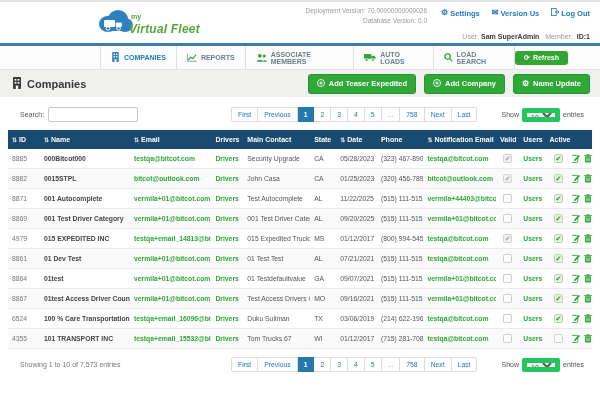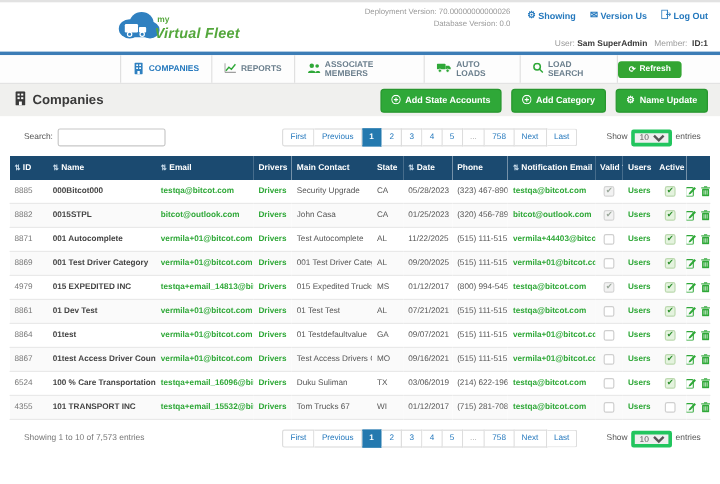--- a/index.html
+++ b/index.html
@@ -37,21 +37,21 @@
   .title-bar { display:flex; align-items:center; background:#f0f0ee; height:27px; padding:0 10px 0 12px; }
   .page-title { display:flex; align-items:center; gap:5px; font-size:11px; font-weight:bold; color:#3a3a3a; }
   .title-actions { margin-left:auto; display:flex; gap:8px; }
   .green-btn { background:#2fa838; color:#fff; border:1px solid #28962f; border-radius:3px; font-size:7.5px; font-weight:bold; padding:4px 8px; display:flex; align-items:center; gap:4px; cursor:pointer; font-family:inherit; }
   
   .controls-row { display:flex; align-items:center; padding:10px 12px 8px 20px; background:#fff; }
   .search-wrap { display:flex; align-items:center; gap:4px; font-size:7px; color:#555; }
   .search-input { width:90px; height:15px; border:1px solid #c8c8c8; border-radius:2px; font-size:7px; padding:0 3px; font-family:inherit; }
   .controls-row .pagination { margin-left:auto; }
   .show-wrap { display:flex; align-items:center; gap:3px; font-size:7px; color:#555; margin-left:24px; margin-right:4px; }
-  .show-select { font-size:7px; height:14px; border:3px solid #22c55e; border-radius:2px; font-family:inherit; color:#555; }
+  .show-select { font-size:7px; height:14px; border:5px solid #22c55e; border-radius:2px; font-family:inherit; color:#555; }
   
   .pagination { display:flex; }
   .page-item { min-width:14px; padding:3px 6px; border:1px solid #ddd; border-left:none; font-size:6.8px; color:#2478bd; text-align:center; cursor:pointer; background:#fff; }
   .page-item:first-child { border-left:1px solid #ddd; border-radius:2px 0 0 2px; }
   .page-item:last-child { border-radius:0 2px 2px 0; }
   .page-item.active { background:#2479af; border-color:#2479af; color:#fff; font-weight:bold; }
   .page-item.ellipsis { color:#999; }
   
   .table-wrap { padding:0 8px; }
   table { width:100%; border-collapse:collapse; table-layout:fixed; }
@@ -99,21 +99,21 @@
   </div>
   <div class="header-right">
     <div class="header-top-row">
       <div class="version-block">
         <div>Deployment Version: 70.00000000000026</div>
         <div>Database Version: 0.0</div>
       </div>
       <div class="header-links">
         <a class="header-link">
           <span class="glyph">⚙</span>
-          <span>Showing</span>
+          <span>Settings</span>
         </a>
         <a class="header-link">
           <span class="glyph">✉</span>
           <span>Version Us</span>
         </a>
         <a class="header-link">
           <span class="icon-svg">
             <svg width="8" height="8" viewBox="0 0 10 10">
                 <rect x="0.5" y="0.5" width="6" height="9" fill="none" stroke="#2478bd"></rect>
                 <path d="M5 5 H10 M8 3 L10 5 L8 7" stroke="#2478bd" fill="none"></path>
@@ -200,28 +200,28 @@
         </svg>
     </span>
     <span>Companies</span>
   </div>
   <div class="title-actions">
     <button class="green-btn">
       <span class="icon-svg"><svg width="8" height="8" viewBox="0 0 10 10">
             <circle cx="5" cy="5" r="4.4" fill="none" stroke="#fff" stroke-width="1.1"></circle>
             <path d="M5 2.8 V7.2 M2.8 5 H7.2" stroke="#fff" stroke-width="1.1"></path>
           </svg></span>
-      <span>Add State Accounts</span>
+      <span>Add Teaser Expedited</span>
     </button>
     <button class="green-btn">
       <span class="icon-svg"><svg width="8" height="8" viewBox="0 0 10 10">
             <circle cx="5" cy="5" r="4.4" fill="none" stroke="#fff" stroke-width="1.1"></circle>
             <path d="M5 2.8 V7.2 M2.8 5 H7.2" stroke="#fff" stroke-width="1.1"></path>
           </svg></span>
-      <span>Add Category</span>
+      <span>Add Company</span>
     </button>
     <button class="green-btn">
       <span class="glyph">⚙</span>
       <span>Name Update</span>
     </button>
   </div>
 </div>
 
 <div class="controls-row">
   <div class="search-wrap">

